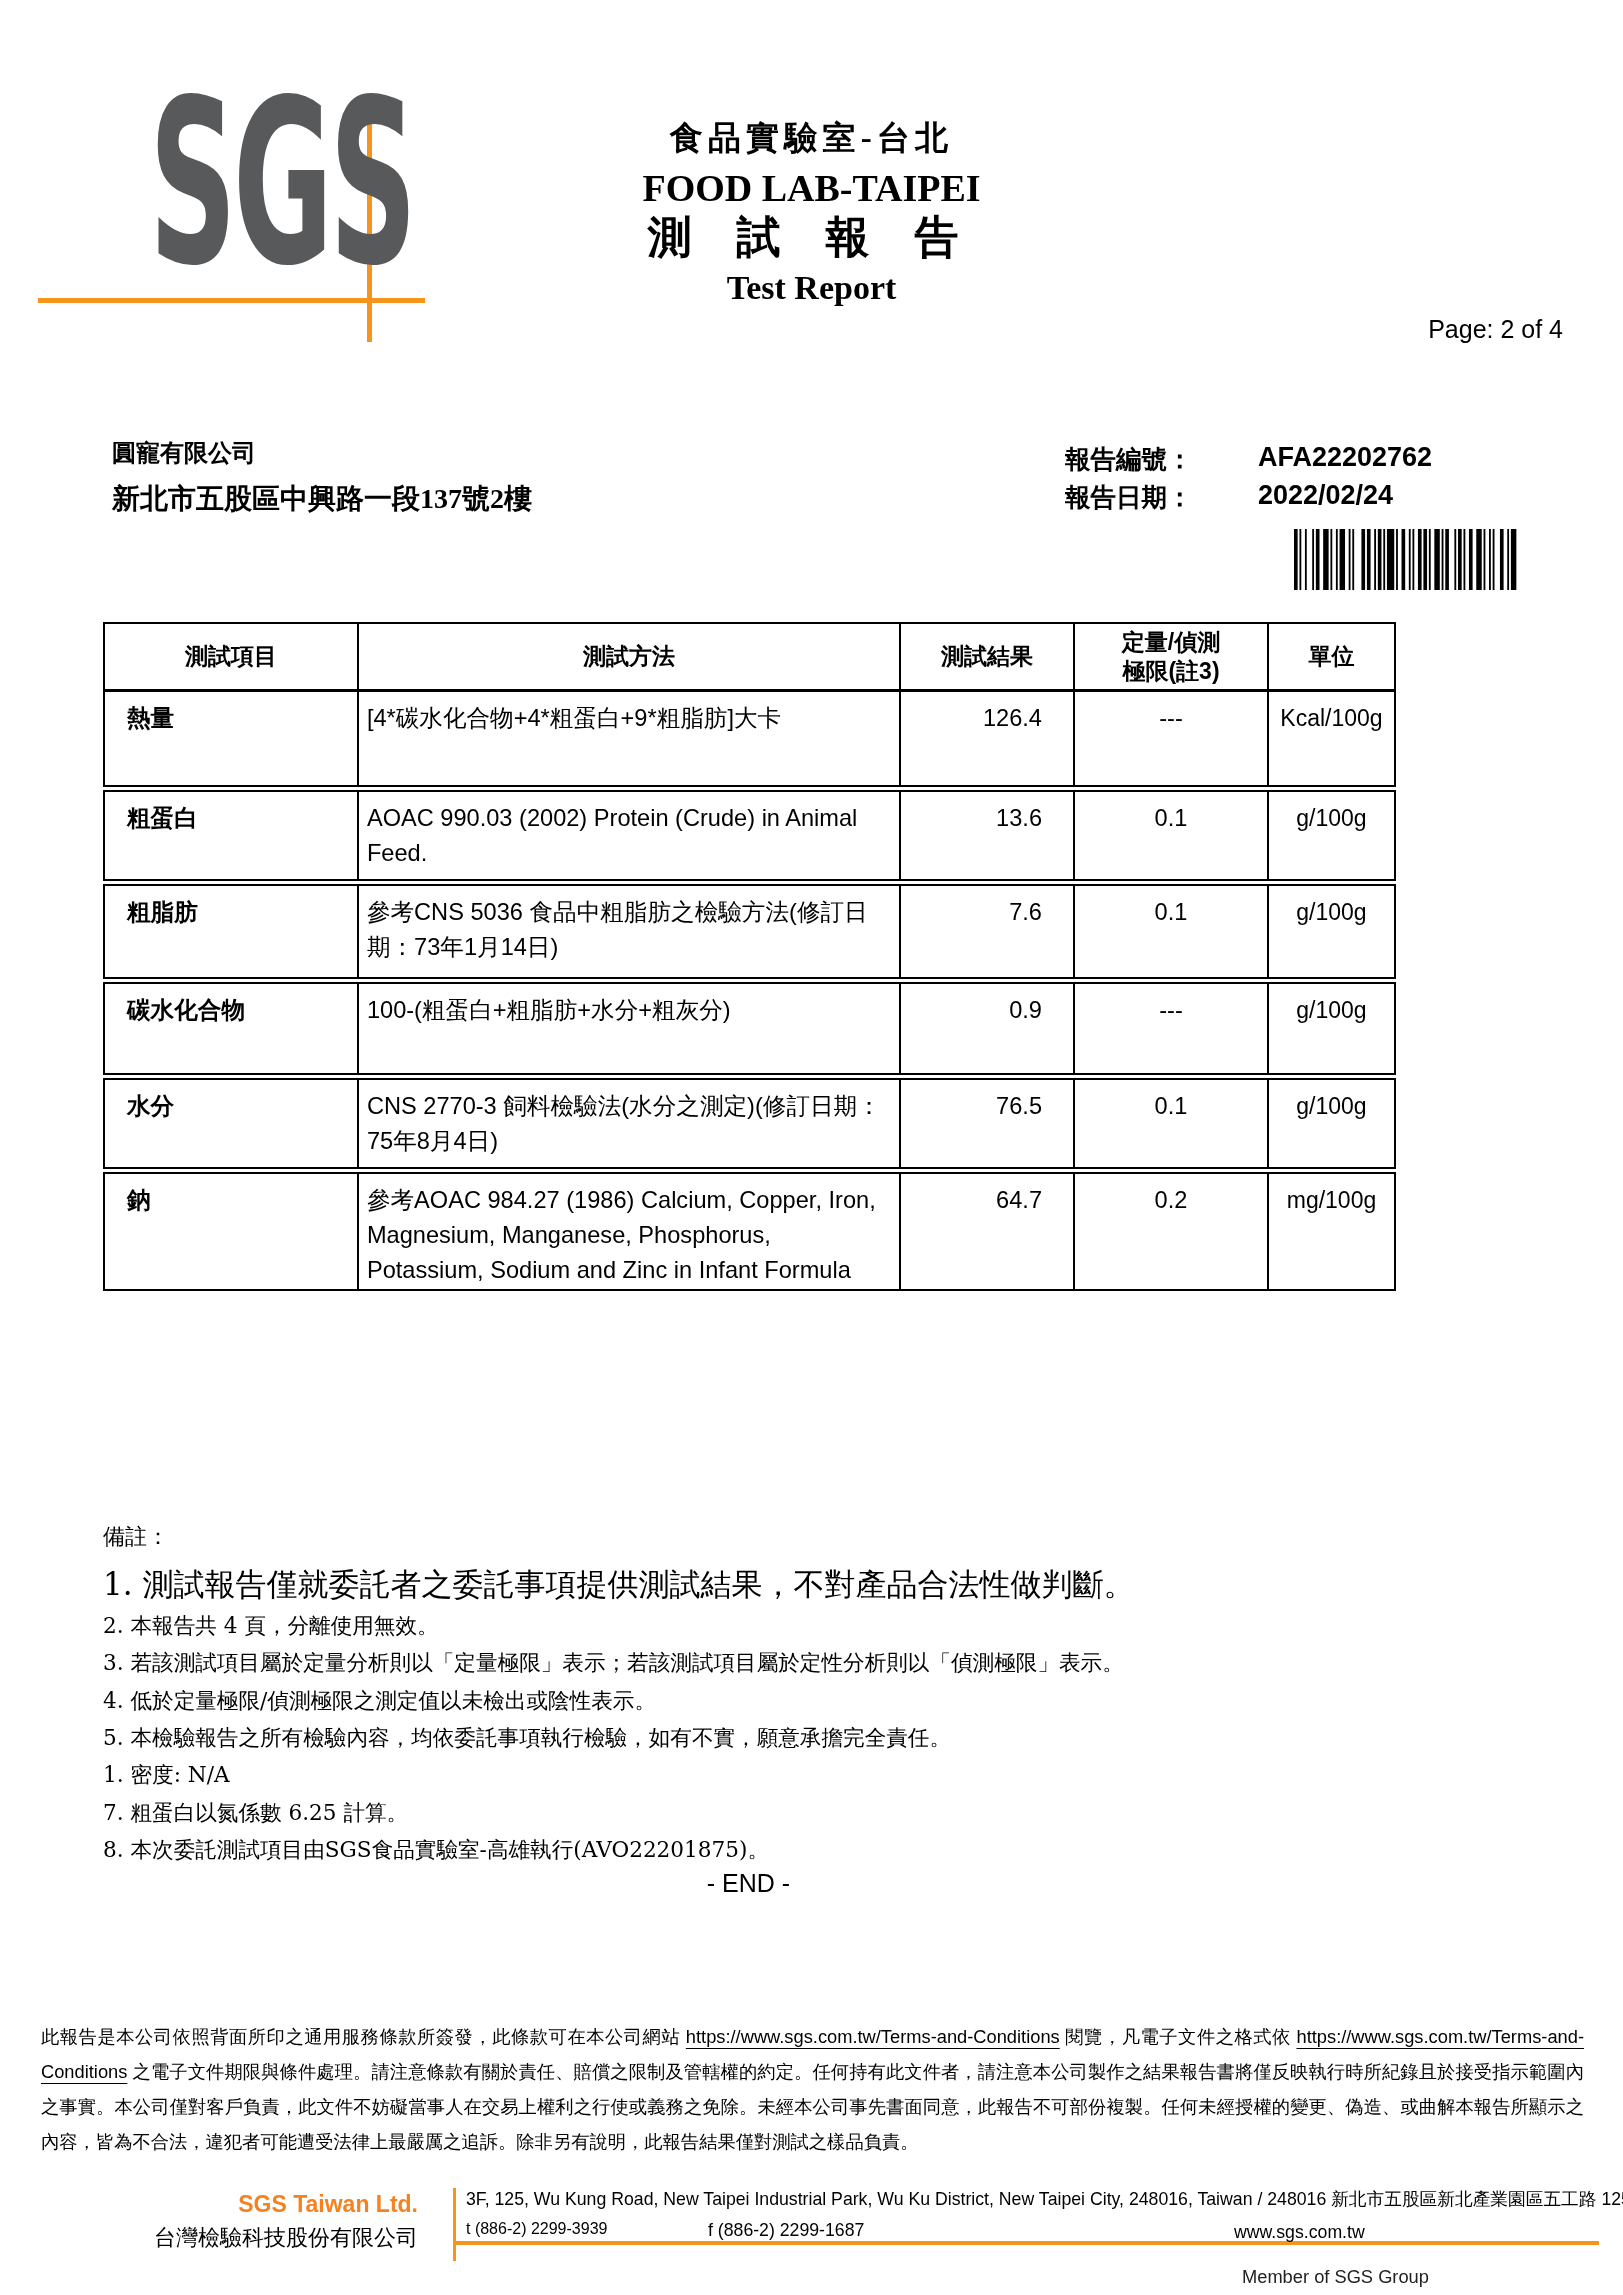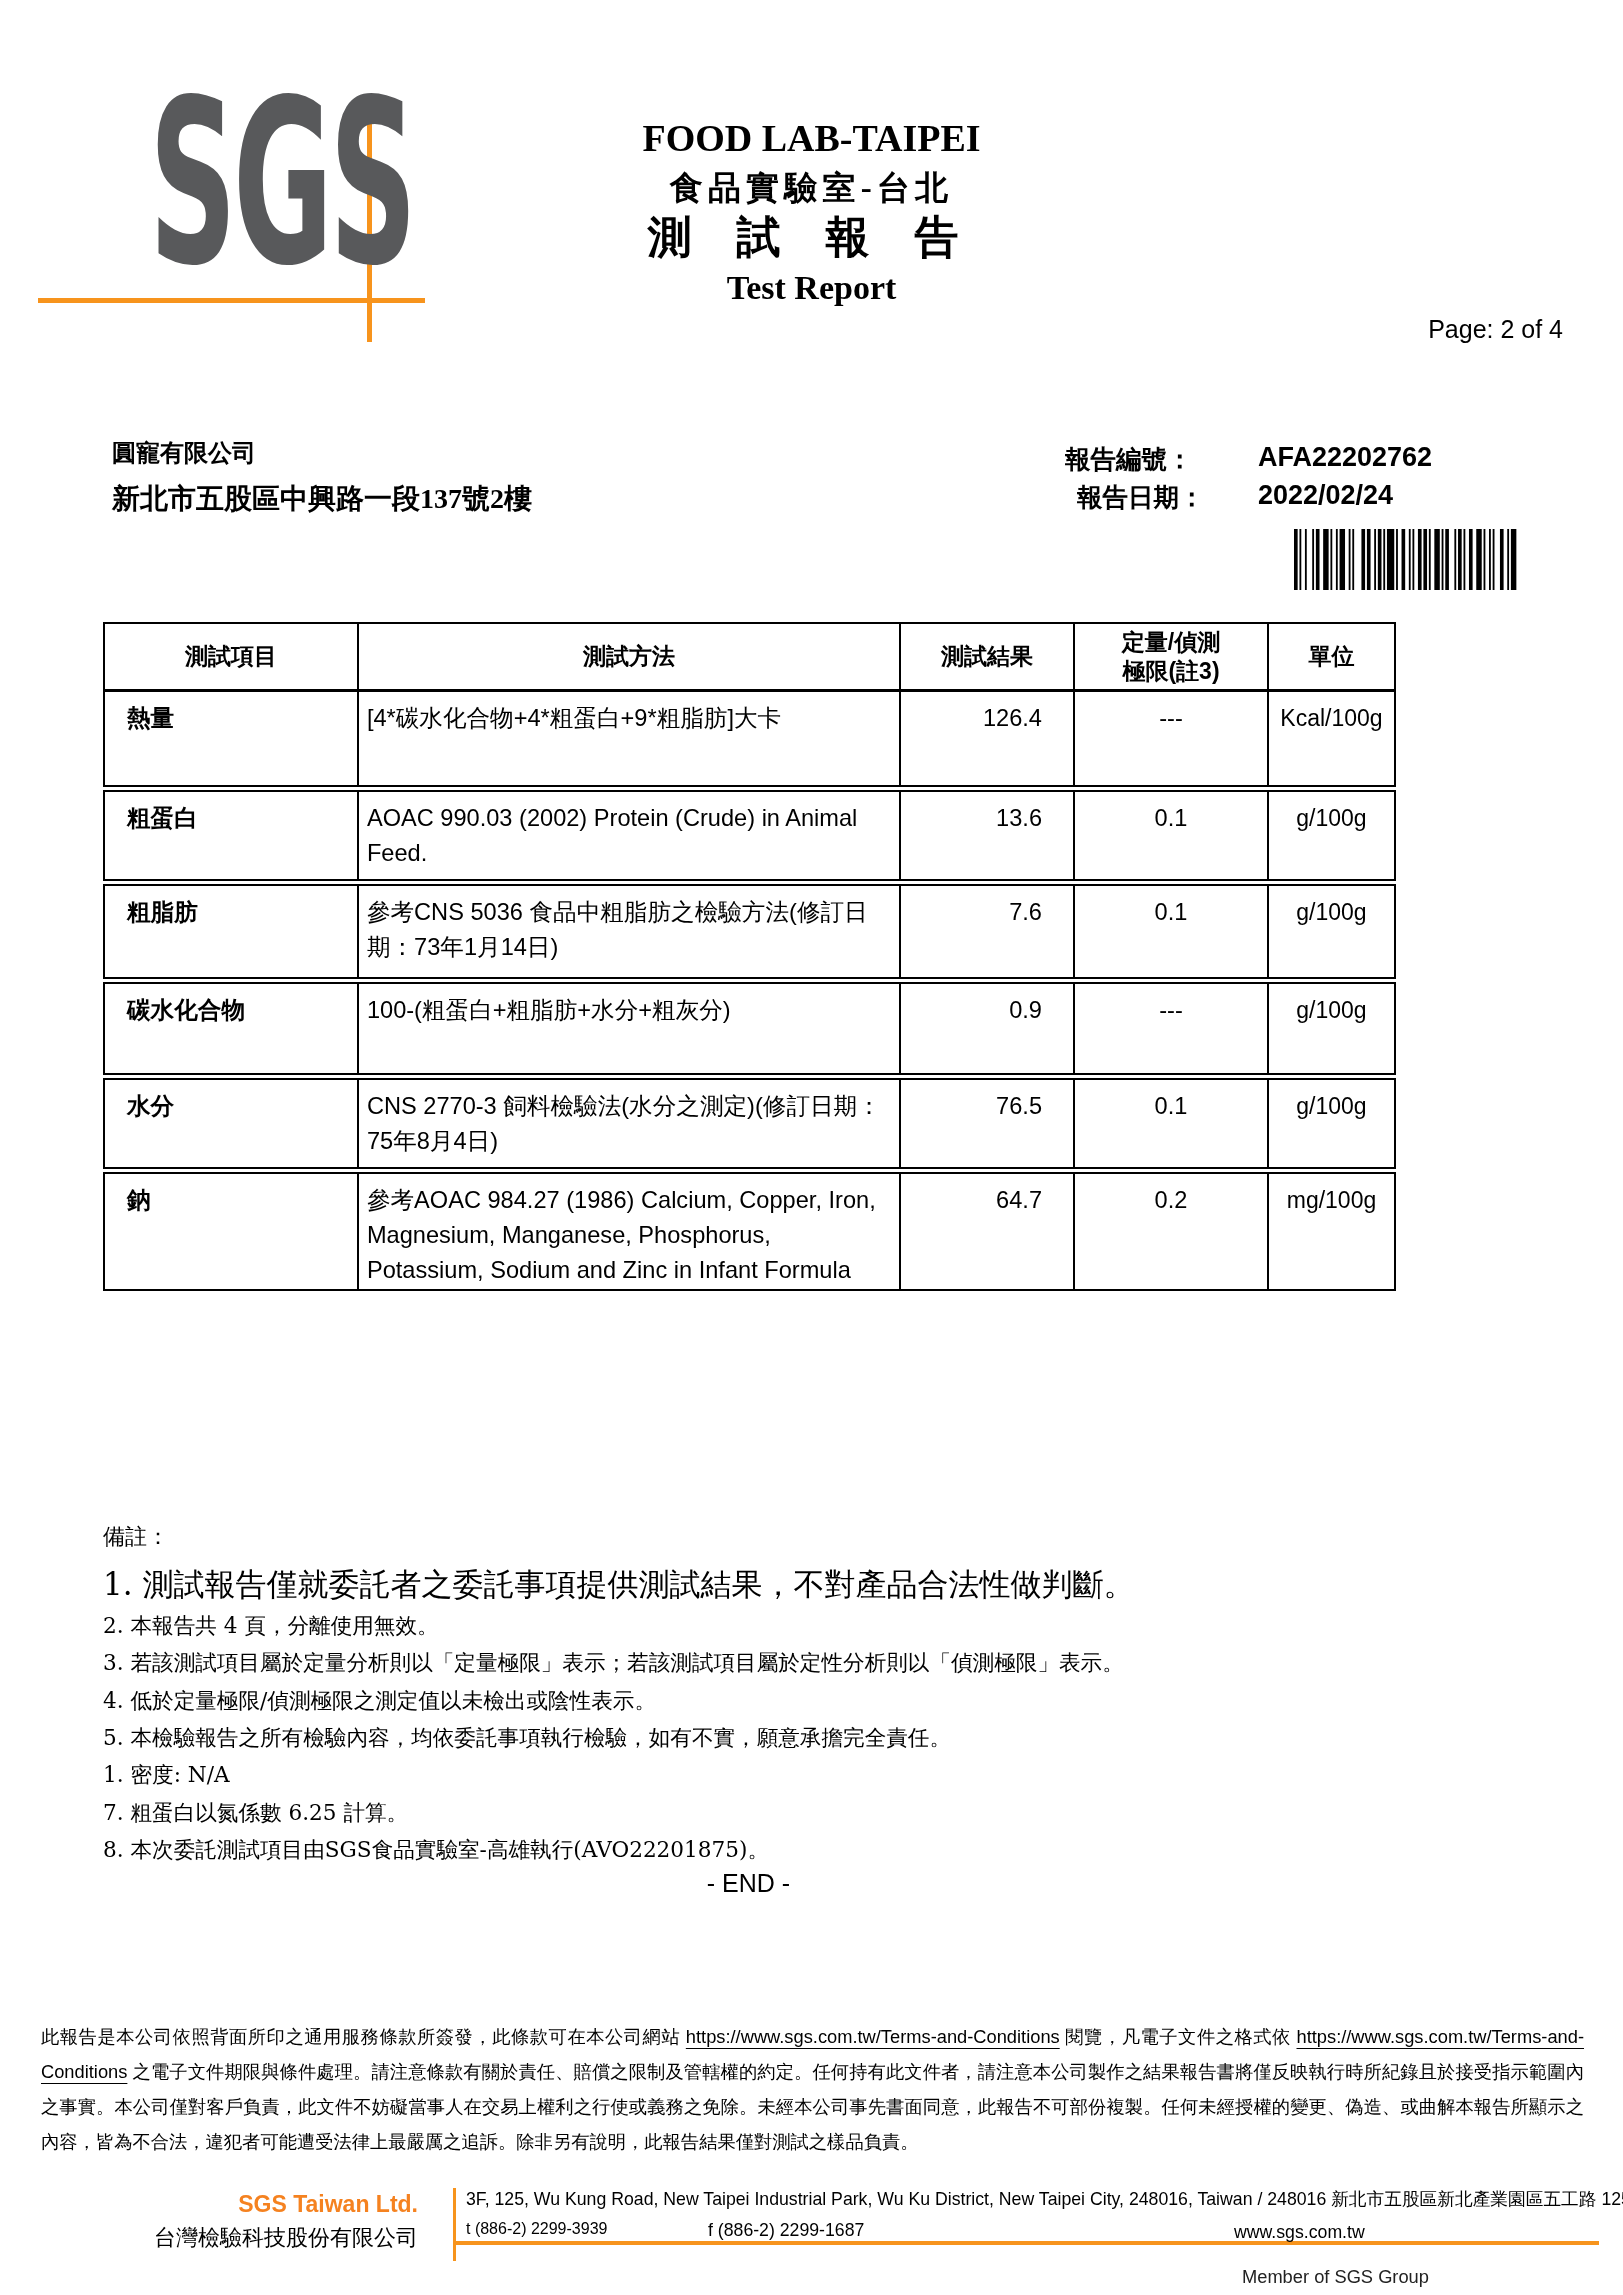--- a/index.html
+++ b/index.html
@@ -32,21 +32,21 @@
   .t-zh{font-size:33px;letter-spacing:5.2px;}
   .t-en{font-size:38px;}
   .t-zh2{font-size:44px;letter-spacing:17px;}
   .t-en2{font-size:34px;}
   .page-label{position:absolute;right:60px;top:315px;font-size:25px;}
   
   .client-name{position:absolute;left:112px;top:437px;font-family:"Liberation Serif",serif;font-weight:bold;font-size:24px;}
   .client-address{position:absolute;left:112px;top:480px;font-family:"Liberation Serif",serif;font-weight:bold;font-size:28px;}
   .ri-label1{position:absolute;left:1065px;top:442px;font-family:"Liberation Serif",serif;font-weight:bold;font-size:25.5px;}
   .ri-value1{position:absolute;left:1258px;top:442px;font-weight:bold;font-size:27px;}
-  .ri-label2{position:absolute;left:1065px;top:480px;font-family:"Liberation Serif",serif;font-weight:bold;font-size:25.5px;margin-left:12px;}
+  .ri-label2{position:absolute;left:1065px;top:480px;font-family:"Liberation Serif",serif;font-weight:bold;font-size:25.5px;}
   .ri-value2{position:absolute;left:1258px;top:480px;font-weight:bold;font-size:27px;}
   .barcode{position:absolute;left:1294px;top:529px;width:226px;height:61px;}
   
   table.results{
     position:absolute;left:103px;top:622px;width:1291px;
     border-collapse:collapse;table-layout:fixed;
     border:2.6px solid #000;
     font-size:23.6px;
   }
   table.results th+th, table.results td+td{border-left:2px solid #000;}
@@ -99,22 +99,22 @@
 
 <div class="page">
 
   <div class="logo">
     <div class="logo-hline"></div>
     <div class="logo-vline"></div>
     <div class="logo-text">SGS</div>
   </div>
 
   <div class="title-block">
+    <div class="title-line t-zh">食品實驗室-台北</div>
     <div class="title-line t-en">FOOD LAB-TAIPEI</div>
-    <div class="title-line t-zh">食品實驗室-台北</div>
     <div class="title-line t-zh2">測 試 報 告</div>
     <div class="title-line t-en2">Test Report</div>
   </div>
 
   <div class="page-label">Page: 2 of 4</div>
 
   <div class="client-name">圓寵有限公司</div>
   <div class="client-address">新北市五股區中興路一段137號2樓</div>
 
   <div class="ri-label1">報告編號：</div>

